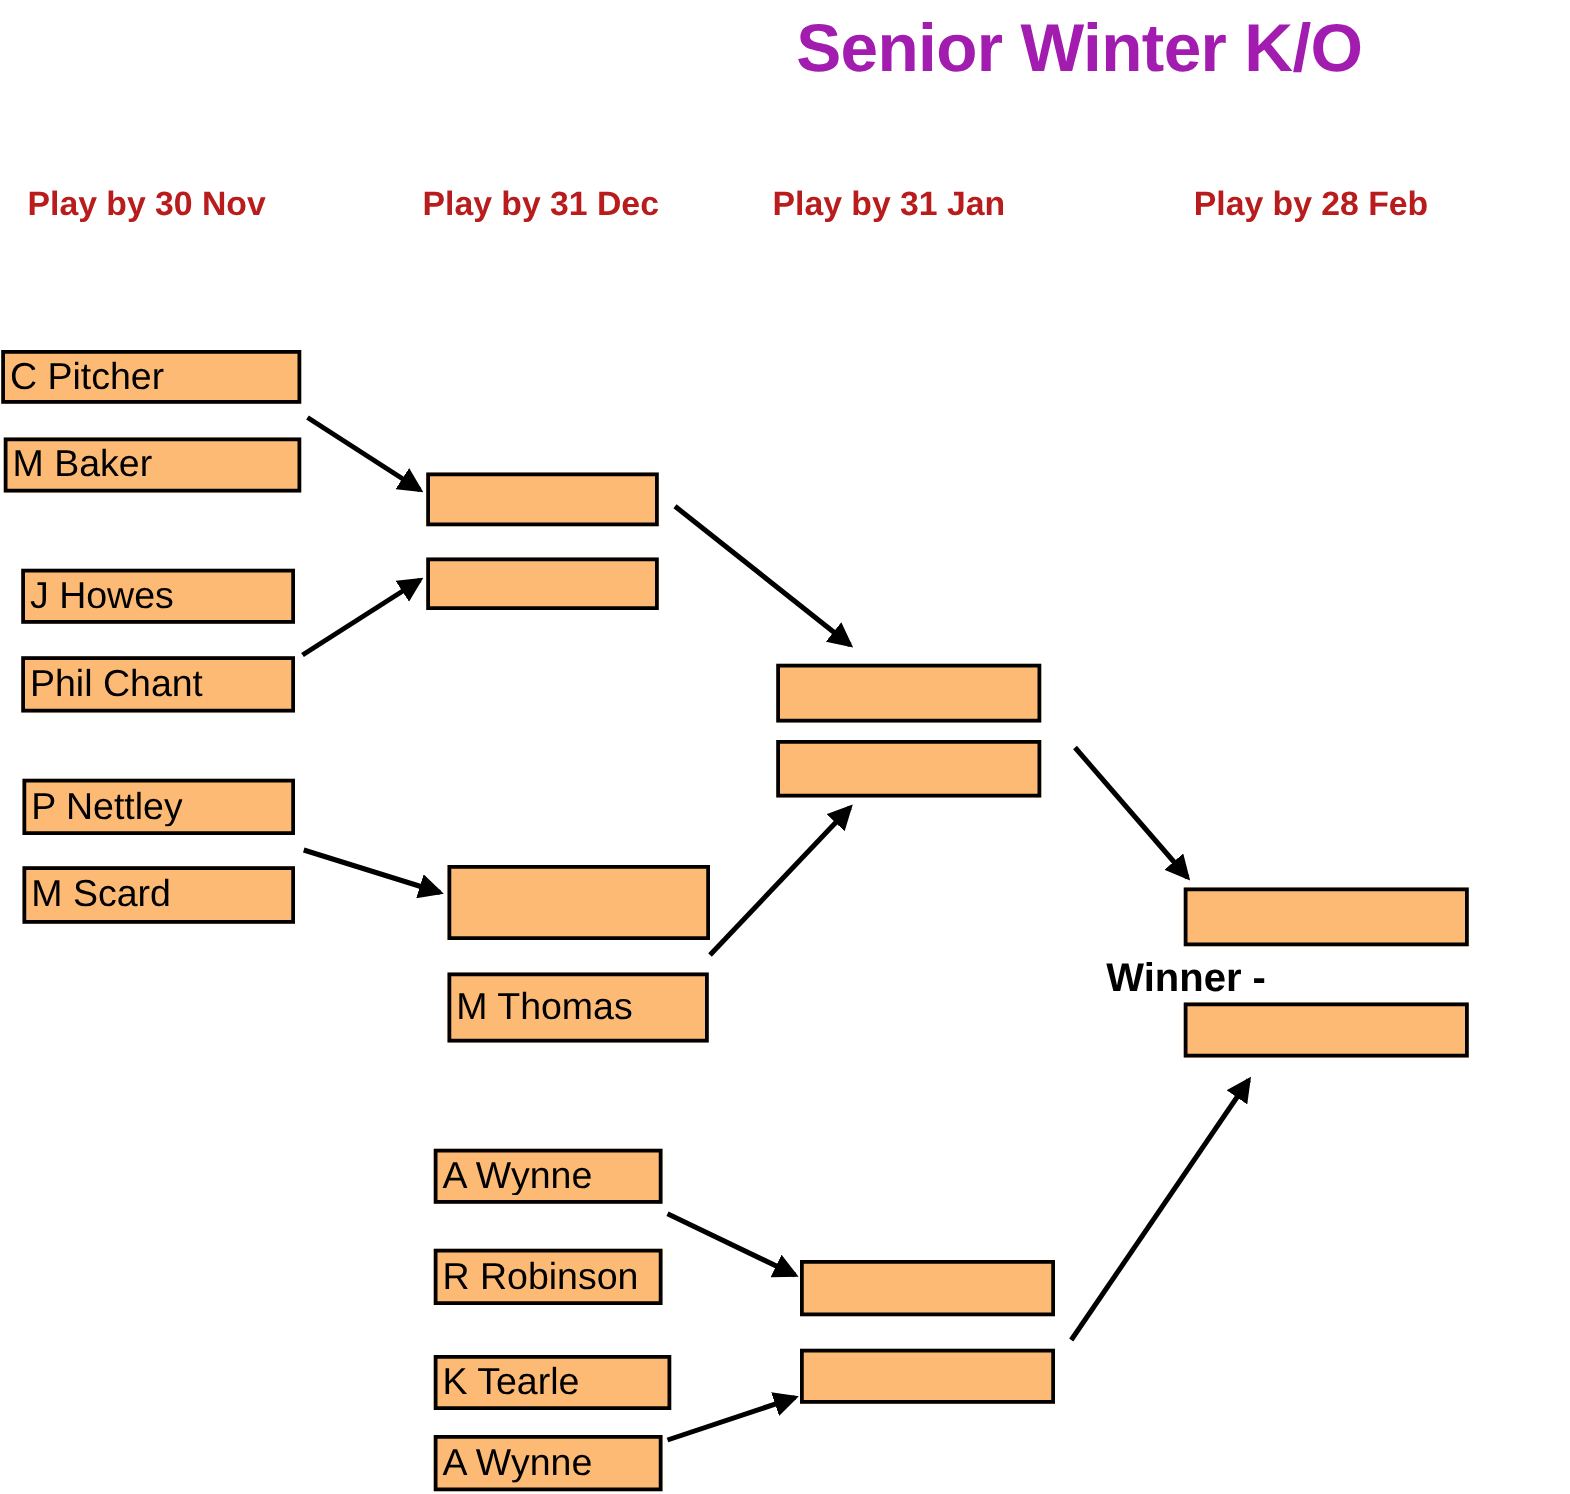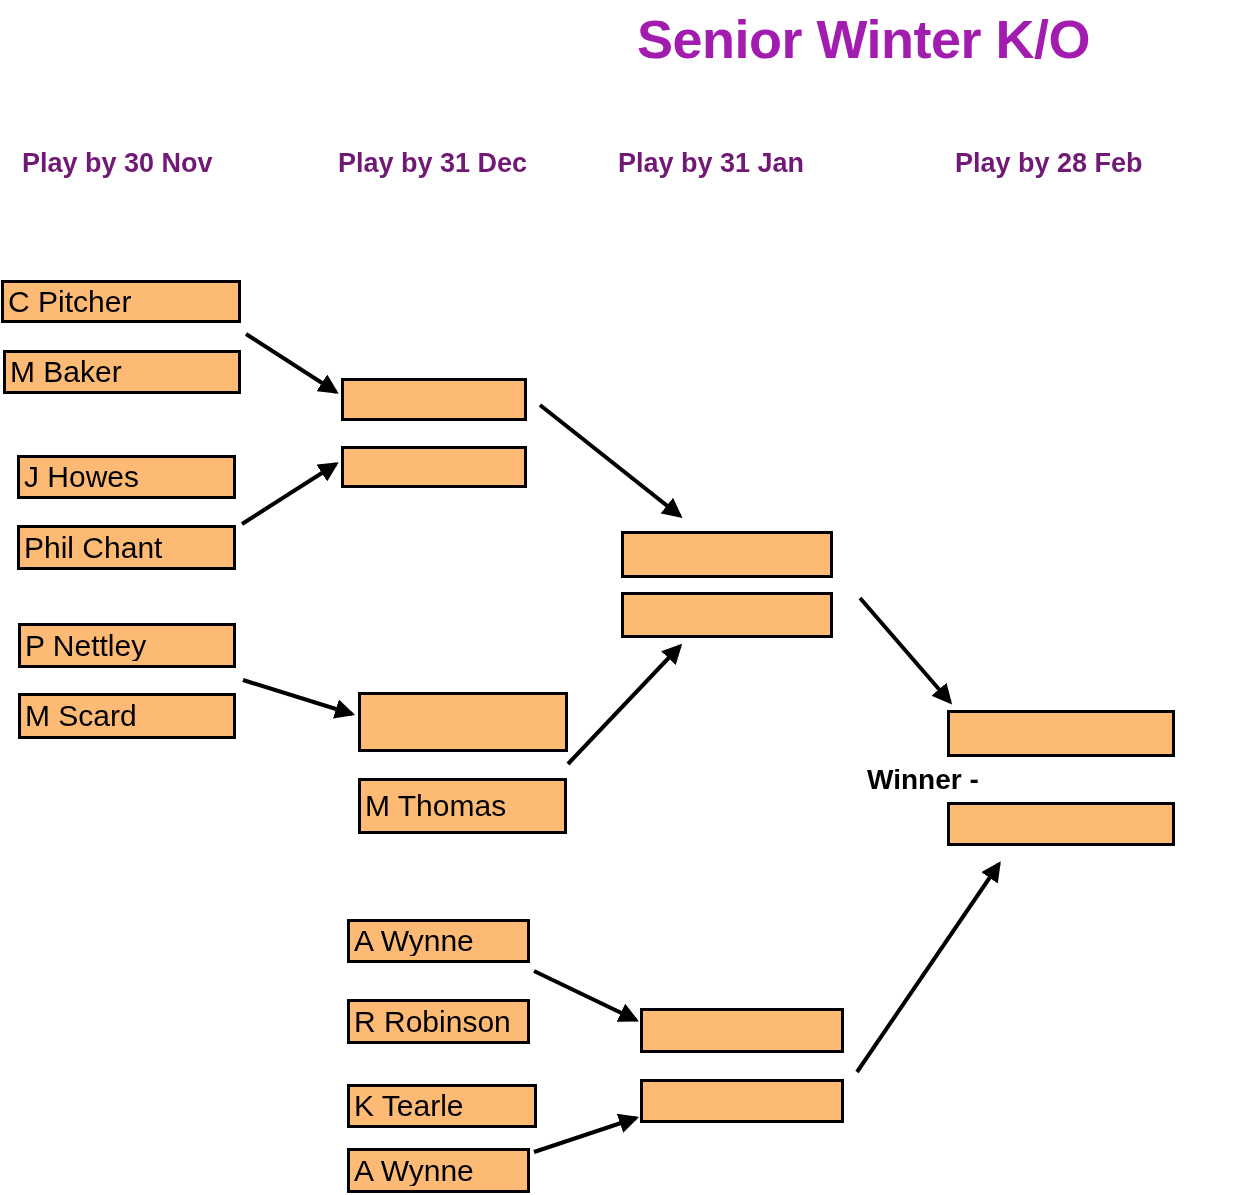--- a/index.html
+++ b/index.html
@@ -24,21 +24,21 @@
     font-size: 54px;
     font-weight: bold;
     letter-spacing: -0.5px;
     color: #a21caf;
     white-space: nowrap;
   }
   .round-header {
     position: absolute;
     font-size: 27px;
     font-weight: bold;
-    color: #701a75;
+    color: #b91c1c;
     white-space: nowrap;
     top: 148px;
   }
   .slot {
     position: absolute;
     box-sizing: border-box;
     border: 3px solid #000000;
     background: #fdba74;
     display: flex;
     align-items: center;
@@ -46,23 +46,23 @@
   .slot-label {
     font-size: 30px;
     color: #000000;
     line-height: 1;
     padding-left: 4px;
     white-space: nowrap;
     overflow: hidden;
   }
   #winner-label {
     position: absolute;
-    left: 867px;
+    left: 885px;
     top: 764px;
-    font-size: 28px;
+    font-size: 32px;
     font-weight: bold;
     color: #000000;
     white-space: nowrap;
   }
   #connector-layer {
     position: absolute;
     left: 0;
     top: 0;
     width: 1256px;
     height: 1195px;

